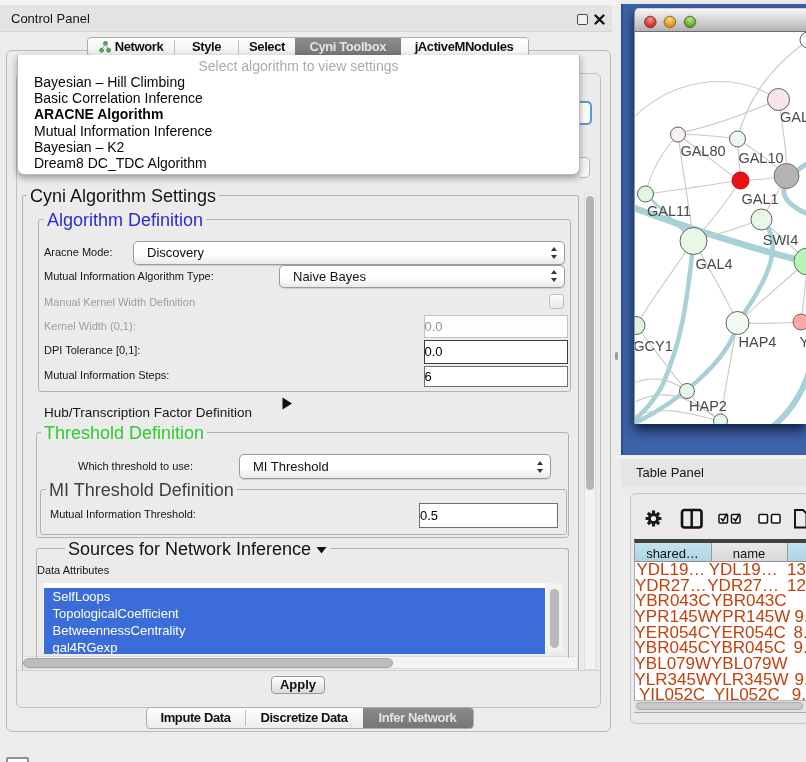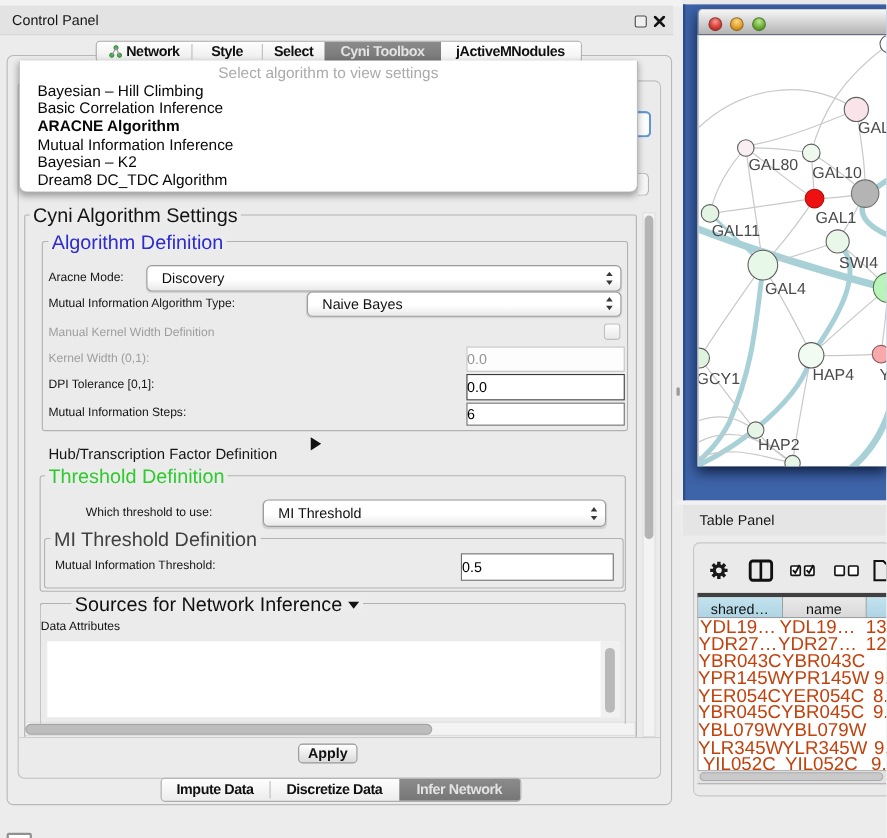--- a/index.html
+++ b/index.html
@@ -93,20 +93,26 @@
 <div class="gt" style="color: #404040; left: 46px; top: 482.5px; position: absolute;" id="mtd-title">MI Threshold Definition</div>
 <div class="lbl" style="left:50px;top:508px">Mutual Information Threshold:</div>
 <div class="inp" style="left:419px;top:503px;width:139px;height:25px;border:1px solid #6e6e6e;line-height:23px;color:#000">0.5</div>
 
 <div class="grp" style="left:36px;top:548px;width:531px;height:109px;border-bottom:none;border-radius:3px 3px 0 0"></div>
 <div class="gt" id="src-title" style="left: 41px; top: 541.5px; position: absolute; margin-left: 24px;">Sources for Network Inference <svg width="11" height="8" viewBox="0 0 11 8" style="vertical-align:1px">
         <path d="M0.5 1 L10.5 1 L5.5 7.5 Z" fill="#111"></path>
       </svg></div>
 <div class="lbl" style="left:37px;top:564px">Data Attributes</div>
 <div class="ab" style="left:43px;top:583px;width:520px;height:69px;background:#fff"></div>
+<div class="ab" style="left:43.5px;top:587.5px;width:501px;background:#3c6cd7">
+  <div class="listrow">SelfLoops</div>
+  <div class="listrow">TopologicalCoefficient</div>
+  <div class="listrow">BetweennessCentrality</div>
+  <div class="listrow" style="height:15px">gal4RGexp</div>
+</div>
 <div class="ab" style="left:546px;top:583px;width:17px;height:69px;background:#f1f1f1"></div>
 <div class="ab" style="left:549.5px;top:589px;width:9.5px;height:59px;background:#b9b9b9;border-radius:5px"></div>
 
 <div class="ab" style="left:17px;top:669.5px;width:583px;height:1px;background:#cfcfcf"></div>
 <div class="ab" style="left:271px;top:675.5px;width:54px;height:18px;border:1px solid #979797;border-radius:4px;background:linear-gradient(#ffffff,#dadada);box-sizing:border-box;text-align:center;line-height:16px;font-weight:bold;font-size:13px">Apply</div>
 
 <div class="tabs" style="left:145.5px;top:706.5px;width:326px;height:20px">
   <div class="t" style="width:98px">Impute Data</div>
   <div class="sep"></div>
       <div class="t" style="width:117px">Discretize Data</div>

